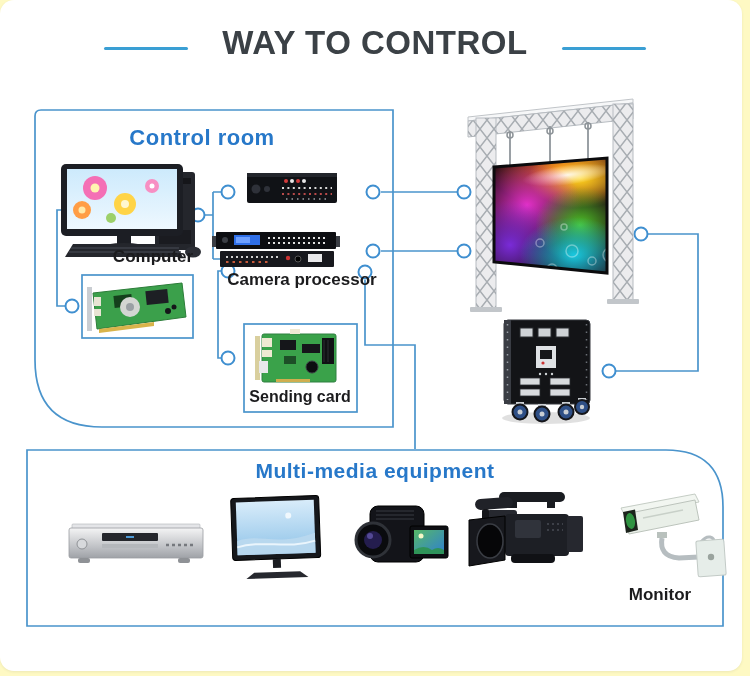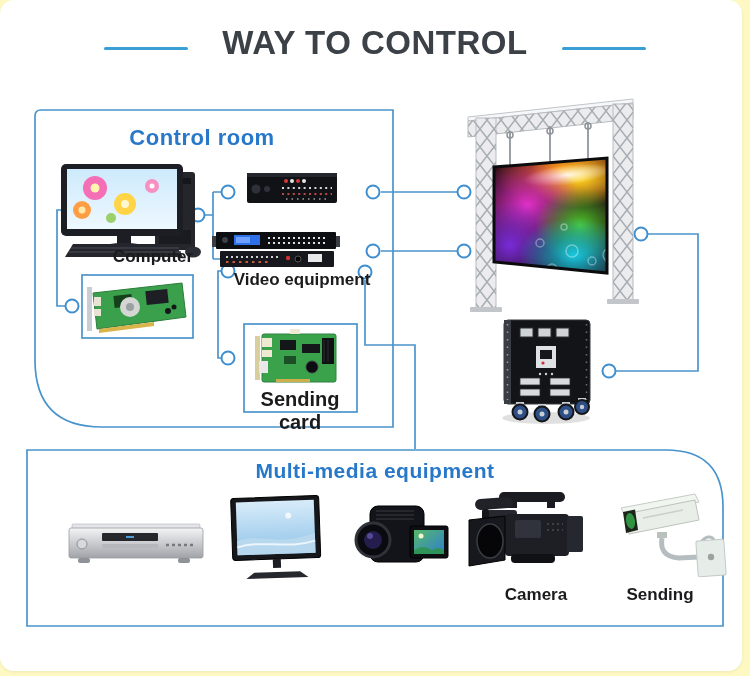--- a/index.html
+++ b/index.html
@@ -12,21 +12,21 @@
               color:#3b4146;letter-spacing:.5px;}
   .dash{height:3px;background:#3a9fd4;border-radius:2px;width:84px;top:47px;}
   .dash.l{left:104px;} .dash.r{left:562px;}
   .blue-heading{font-weight:700;color:#2778c9;text-align:center;letter-spacing:.5px;}
   .cr-title{left:112px;top:125px;width:180px;font-size:22px;}
   .mm-title{left:125px;top:459px;width:500px;font-size:21px;}
   .dev-label{font-weight:700;color:#1b1b1d;text-align:center;font-size:17px;}
   .lbl-computer{left:58px;top:247px;width:150px;margin-left:20px;}
   .lbl-amplifier{left:236px;top:206px;width:140px;}
   .lbl-vp{left:222px;top:270px;width:160px;}
-  .lbl-sc{left:245px;top:388px;width:110px;font-size:20px;}
+  .lbl-sc{left:245px;top:388px;width:110px;font-size:16px;}
   .mm-label{top:585px;width:120px;}
   svg{display:block;}
 </style>
 </head>
 <body>
 
 <div class="canvas">
   <div class="card"></div>
 
   <div class="abs dash l"></div>
@@ -146,21 +146,21 @@
     <rect x="24" y="6" width="14" height="6" fill="#6ea0ff"></rect>
     <line x1="56" y1="7" x2="114" y2="7" stroke="#e0e0e0" stroke-width="2" stroke-dasharray="2 3"></line>
     <line x1="56" y1="12" x2="114" y2="12" stroke="#e0e0e0" stroke-width="2" stroke-dasharray="2 3"></line>
     <rect x="8" y="20" width="114" height="16" rx="1" fill="#17181d"></rect>
     <line x1="14" y1="26" x2="66" y2="26" stroke="#d0d0d0" stroke-width="2" stroke-dasharray="2 3"></line>
     <line x1="14" y1="31" x2="56" y2="31" stroke="#c95a3a" stroke-width="2" stroke-dasharray="2.5 4"></line>
     <circle cx="76" cy="27" r="2.2" fill="#cc3333"></circle>
     <circle cx="86" cy="28" r="3" fill="#000000" stroke="#555" stroke-width="1"></circle>
     <rect x="96" y="23" width="14" height="8" fill="#e8e8ea"></rect>
   </svg>
-  <div class="abs dev-label lbl-vp">Video equipment</div>
+  <div class="abs dev-label lbl-vp">Camera processor</div>
 
   <svg class="abs" style="left:250px;top:328px" width="100" height="60" viewBox="0 0 100 60">
     <rect x="5" y="8" width="5" height="44" fill="#d9cf9e"></rect>
     <rect x="12" y="6" width="74" height="48" rx="2" fill="#3aa24a" stroke="#2e8040"></rect>
     <rect x="12" y="10" width="10" height="9" fill="#efe9d2"></rect>
     <rect x="12" y="22" width="10" height="7" fill="#efe9d2"></rect>
     <rect x="9" y="33" width="9" height="12" fill="#e8e8ea"></rect>
     <rect x="30" y="12" width="16" height="10" fill="#15161a"></rect>
     <rect x="52" y="16" width="18" height="9" fill="#15161a"></rect>
     <rect x="34" y="28" width="12" height="8" fill="#1d4f27"></rect>
@@ -356,29 +356,28 @@
     <rect x="42" y="30" width="64" height="42" rx="4" fill="#1d1f25"></rect>
     <rect x="52" y="36" width="26" height="18" rx="2" fill="#30333b"></rect>
     <line x1="84" y1="40" x2="100" y2="40" stroke="#3d4048" stroke-width="2" stroke-dasharray="2 3"></line>
     <line x1="84" y1="46" x2="100" y2="46" stroke="#3d4048" stroke-width="2" stroke-dasharray="2 3"></line>
     <rect x="104" y="32" width="16" height="36" rx="2" fill="#26282f"></rect>
     <polygon points="6,36 42,32 42,76 6,82" fill="#17181d" stroke="#000"></polygon>
     <ellipse cx="27" cy="57" rx="13" ry="17" fill="#060608"></ellipse>
     <ellipse cx="27" cy="57" rx="13" ry="17" fill="none" stroke="#3a3d44" stroke-width="1.5"></ellipse>
     <rect x="48" y="70" width="44" height="9" rx="4" fill="#101115"></rect>
   </svg>
-  <div class="abs dev-label mm-label" style="left:476px">Camera</div>
 
   <svg class="abs" style="left:613px;top:488px" width="115" height="96" viewBox="0 0 115 96">
     <polygon points="8,20 82,6 86,14 12,28" fill="#f2f6f1" stroke="#c5cdc5"></polygon>
     <polygon points="12,26 82,12 86,32 16,46" fill="#e9efe8" stroke="#bcc4bc"></polygon>
     <polygon points="10,24 22,21.5 25,42 13,45" fill="#1c241c"></polygon>
     <ellipse cx="17.5" cy="33" rx="4.5" ry="8" fill="#2f9341" transform="rotate(-10 17.5 33)"></ellipse>
     <line x1="30" y1="30" x2="70" y2="22" stroke="#c8d0c8" stroke-width="1.5"></line>
     <rect x="44" y="44" width="10" height="6" fill="#b9c1bd"></rect>
     <path d="M49,50 C47,62 52,69 66,70 L86,69" fill="none" stroke="#b6bdc0" stroke-width="5"></path>
     <path d="M88,54 C94,46 102,48 101,56" fill="none" stroke="#b6bdc0" stroke-width="3"></path>
     <rect x="84" y="52" width="28" height="36" rx="2" fill="#e6ede9" stroke="#c2cac6" transform="rotate(-4 98 70)"></rect>
     <circle cx="98" cy="69" r="3.2" fill="#9aa39e"></circle>
   </svg>
-  <div class="abs dev-label mm-label" style="left:600px">Sending</div>
+  <div class="abs dev-label mm-label" style="left:600px">Monitor</div>
 
 </div>
 
 </body></html>

